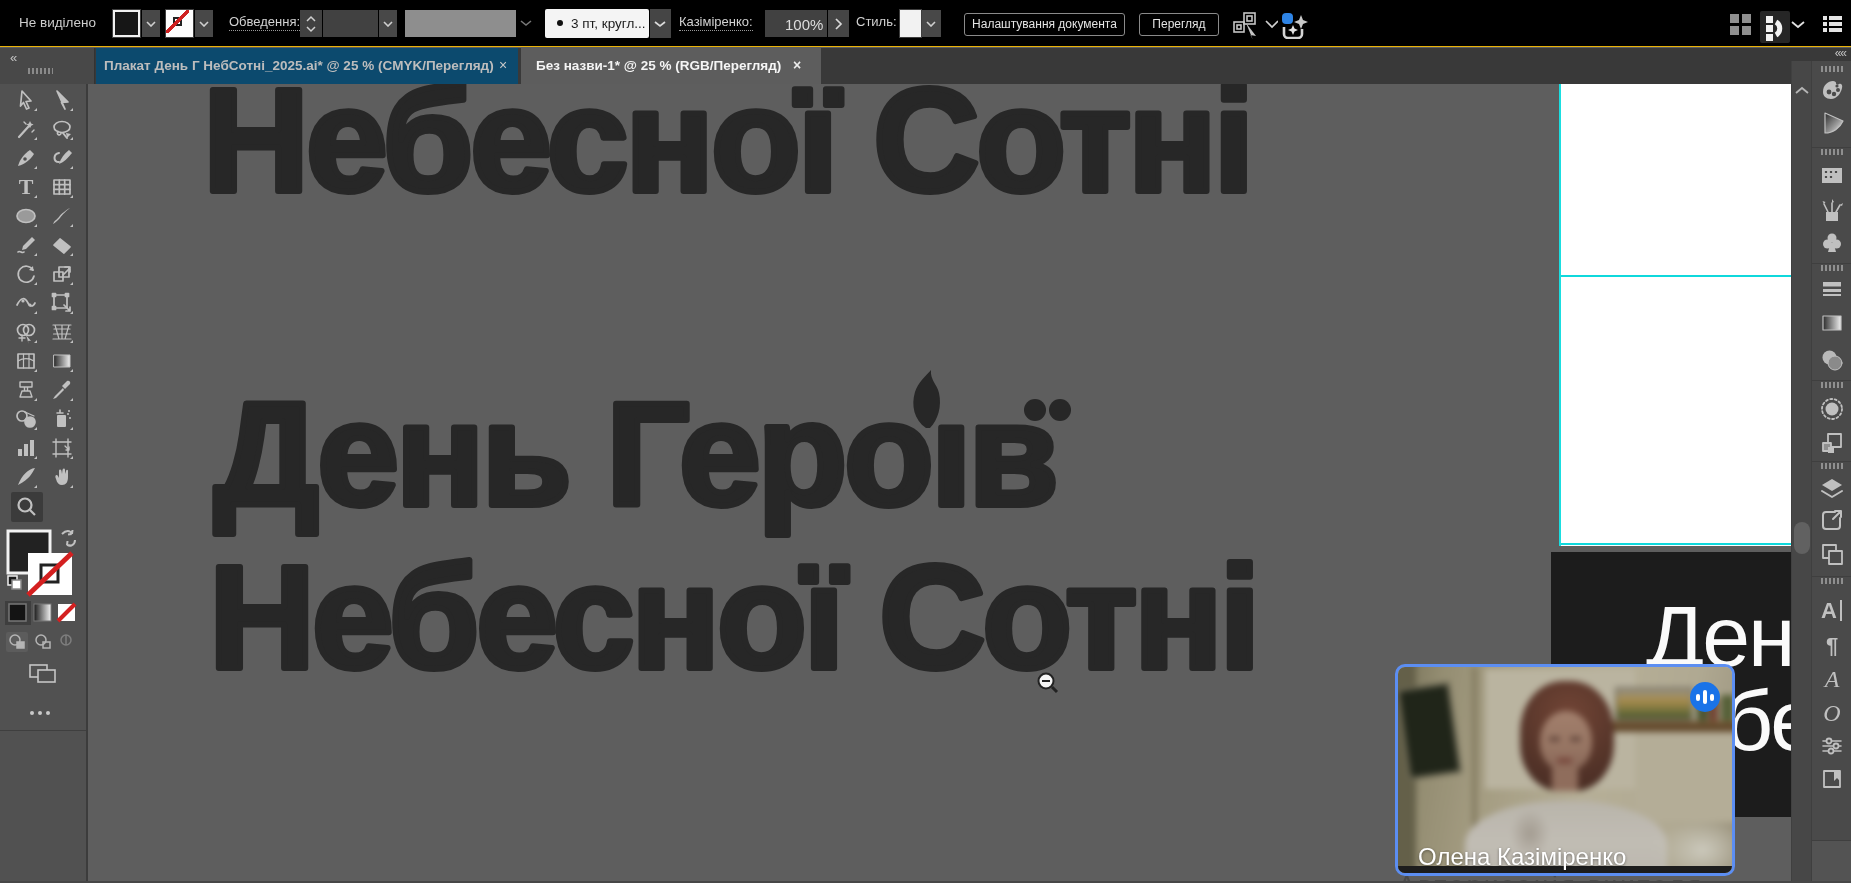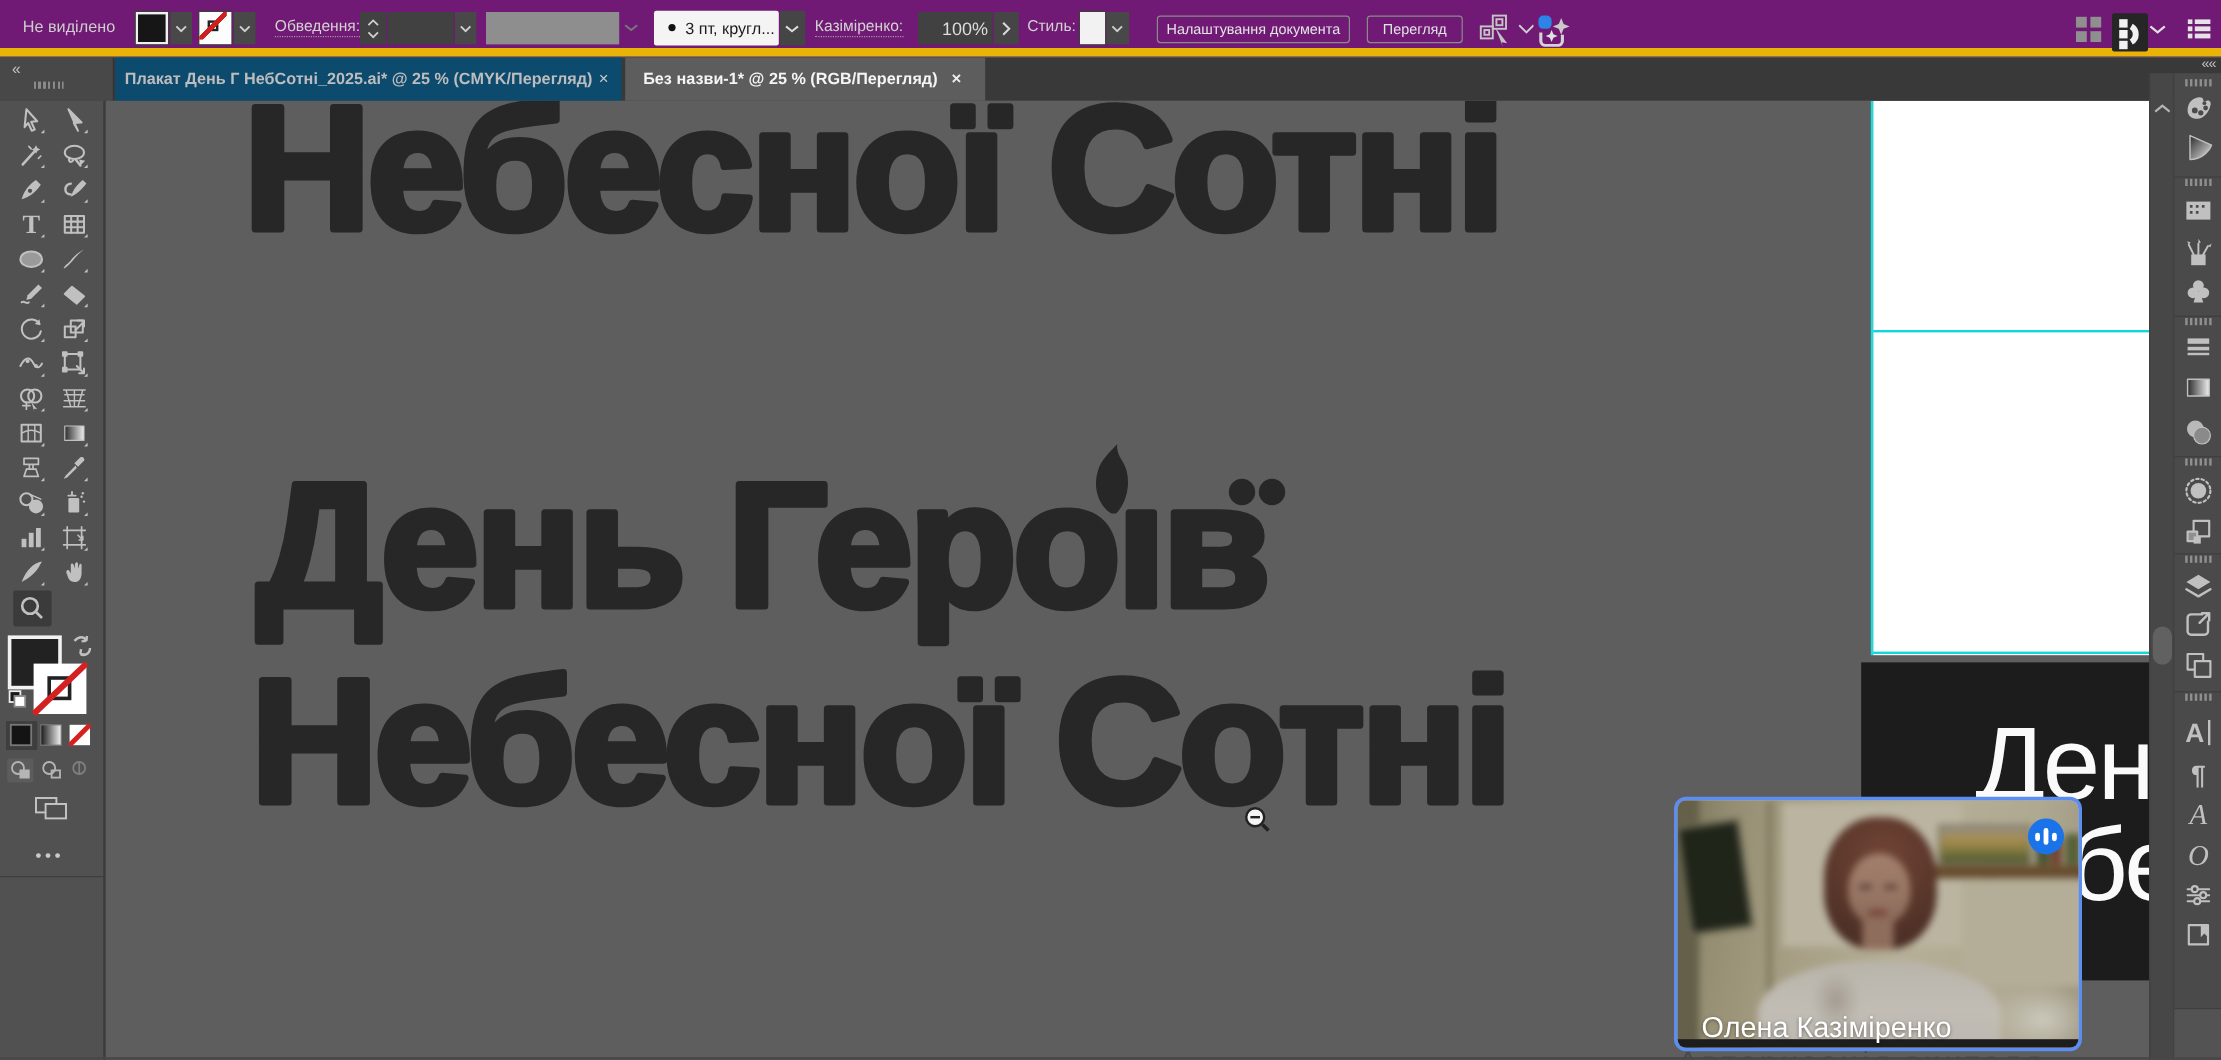--- a/index.html
+++ b/index.html
@@ -3,21 +3,21 @@
 <meta charset="utf-8">
 <style>
   * { margin:0; padding:0; box-sizing:border-box; }
   html,body { width:1851px; height:883px; overflow:hidden; background:#5e5e5e;
     font-family:"Liberation Sans", sans-serif; }
   .abs { position:absolute; }
 </style>
 </head>
 <body>
 
-<div class="abs" id="optbar" style="left:0;top:0;width:1851px;height:47px;background:#701a75;border-bottom:7px solid #eab308;text-decoration:underline;">
+<div class="abs" id="optbar" style="left:0;top:0;width:1851px;height:47px;background:#000000;border-bottom:1px solid #eab308;text-decoration:underline;">
   <span class="abs" style="left:19px;top:15px;font-size:13.5px;color:#cdcdcd;white-space:nowrap;">Не виділено</span>
 
   <div class="abs" style="left:113px;top:10px;width:27px;height:27px;background:#161616;border:2px solid #f0f0f0;outline:1px solid #3e3e3e;"></div>
   <div class="abs chevbox" style="left:142px;top:10px;width:18px;height:27px;background:#484848;">
       <svg width="10" height="6" style="position:absolute;left:4px;top:11px">
         <path d="M1 1l4 4 4-4" stroke="#cfcfcf" stroke-width="1.6" fill="none"></path>
       </svg>
     </div>
 
   <div class="abs" style="left:166px;top:10px;width:27px;height:27px;background:#fdfdfd;outline:1px solid #3e3e3e;">

